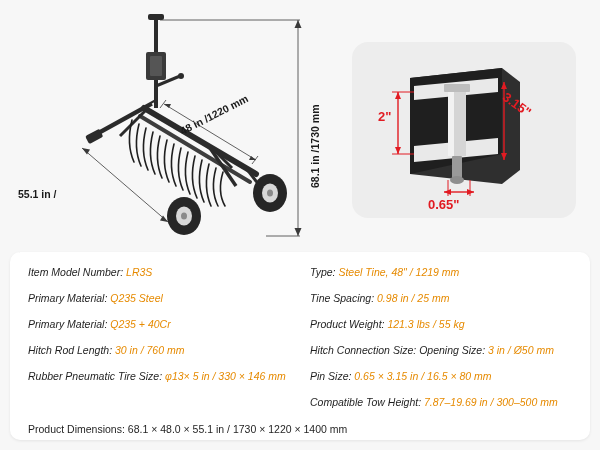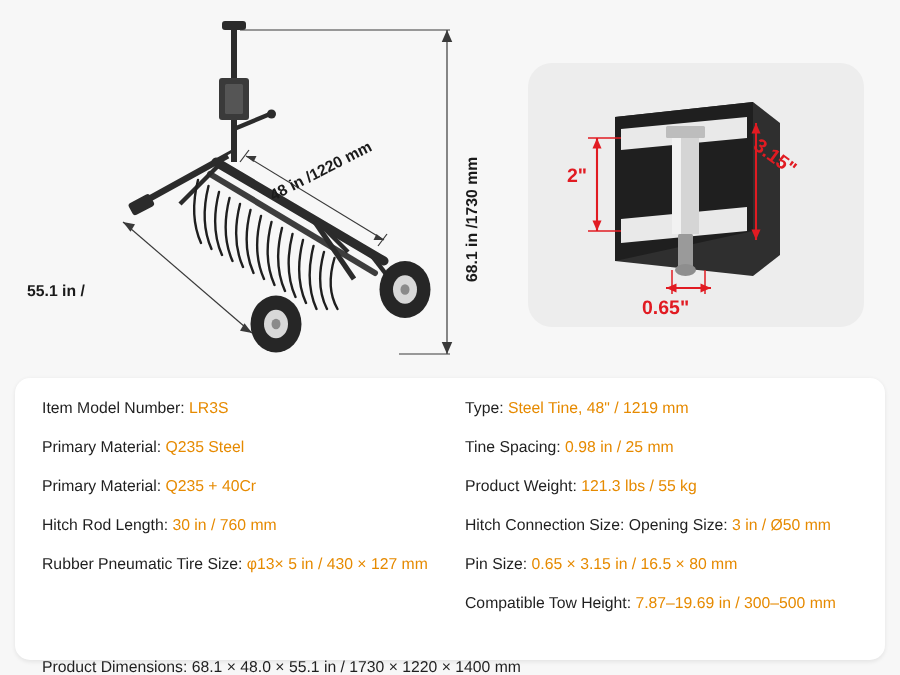--- a/index.html
+++ b/index.html
@@ -93,41 +93,42 @@
     height: 188px;
     background: #ffffff;
     border-radius: 10px;
     box-shadow: 0 1px 3px rgba(0,0,0,0.08);
     box-sizing: border-box;
     padding: 14px 18px 10px 18px;
   }
   .spec-cols {
     display: flex;
     gap: 0px;
+    font-style: italic;
   }
   .spec-col {
     flex: 0 0 50%;
     box-sizing: border-box;
   }
   .spec-col.left { padding-right: 10px; }
   .spec-col.right { padding-left: 10px; }
   .spec-row {
     font-size: 10.5px;
     color: #1f1f1f;
     line-height: 1.2;
     margin-bottom: 13.5px;
     white-space: nowrap;
   }
   .spec-row .label { color: #1f1f1f; }
   .spec-row .value { color: #e68a00; }
   .full-row {
     font-size: 10.5px;
     color: #1f1f1f;
     line-height: 1.2;
-    margin-top: 16px;
+    margin-top: 0px;
     white-space: nowrap;
   }
 </style>
 </head>
 <body>
 
 <div class="page">
 
   <div class="top-area">
 
@@ -266,21 +267,21 @@
         <div class="spec-row">
           <span class="label">Primary Material: </span><span class="value">Q235 Steel</span>
         </div>
         <div class="spec-row">
           <span class="label">Primary Material: </span><span class="value">Q235 + 40Cr</span>
         </div>
         <div class="spec-row">
           <span class="label">Hitch Rod Length: </span><span class="value">30 in / 760 mm</span>
         </div>
         <div class="spec-row">
-          <span class="label">Rubber Pneumatic Tire Size: </span><span class="value">φ13× 5 in / 430 × 127 mm</span>
+          <span class="label">Rubber Pneumatic Tire Size: </span><span class="value">φ13× 5 in / 330 × 146 mm</span>
         </div>
       </div>
 
       <div class="spec-col right">
         <div class="spec-row">
           <span class="label">Type: </span><span class="value">Steel Tine, 48" / 1219 mm</span>
         </div>
         <div class="spec-row">
           <span class="label">Tine Spacing: </span><span class="value">0.98 in / 25 mm</span>
         </div>

